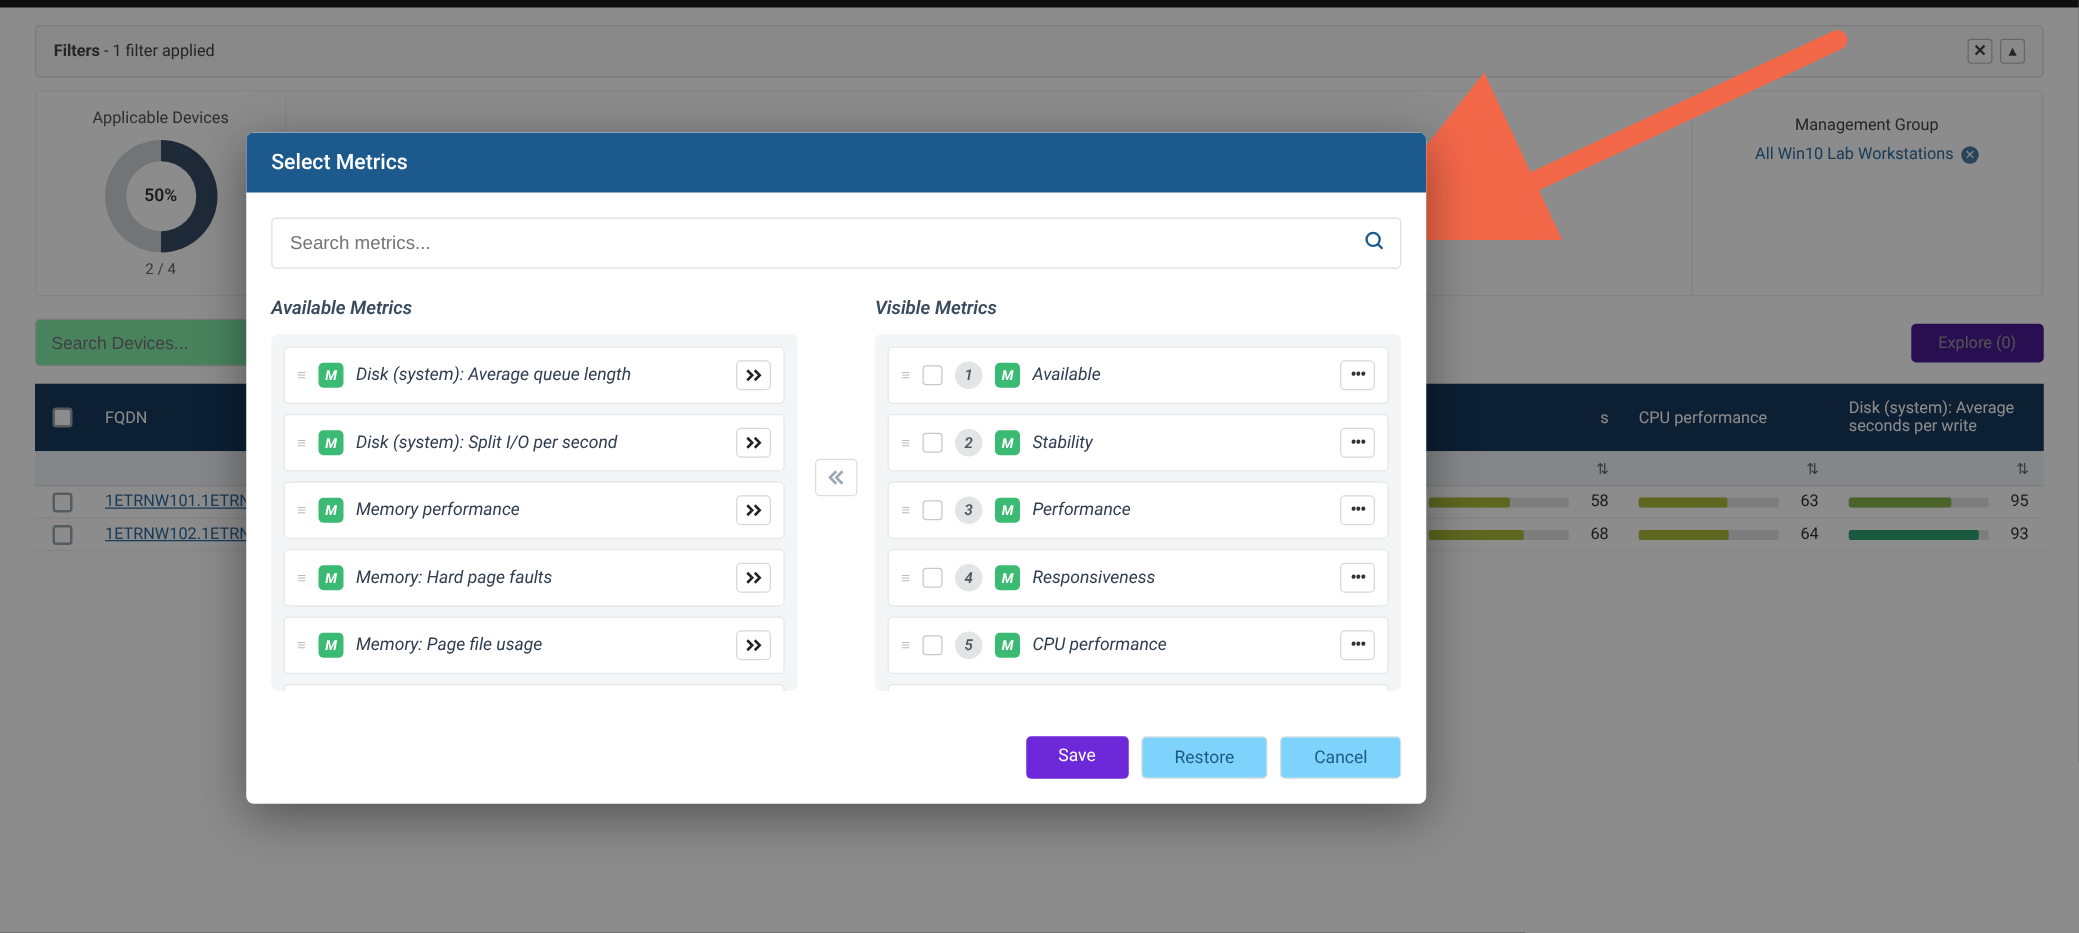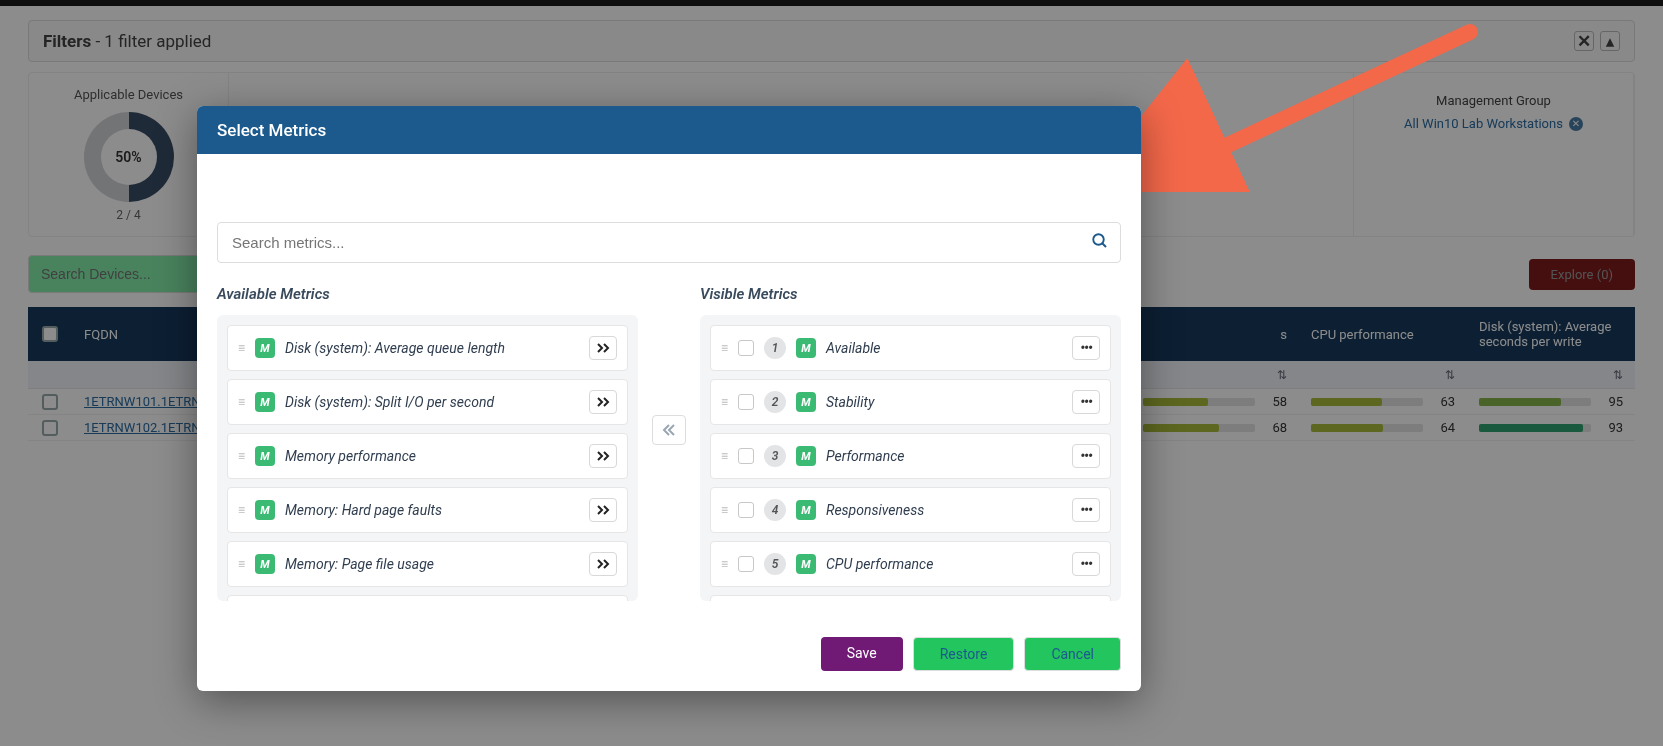--- a/index.html
+++ b/index.html
@@ -50,21 +50,21 @@
     padding: 14px 28px;
   }
   .filters-bar {
     border: 1px solid #ddd;
     background: #f9f9f9;
     border-radius: 4px;
     padding: 10px 14px;
     display: flex;
     justify-content: space-between;
     align-items: center;
-    font-size: 17px;
+    font-size: 13px;
     color: #444;
   }
   .filters-bar .x { width: 20px; height:20px; display:flex; align-items:center; justify-content:center; border:1px solid #bbb; border-radius:3px; font-weight:bold; color:#444;}
   .filters-bar .chev { width: 20px; height:20px; display:flex; align-items:center; justify-content:center; border:1px solid #bbb; border-radius:3px; color:#444;}
   .panels {
     margin-top: 10px;
     display: flex;
     gap: 0;
     border: 1px solid #eee;
     border-radius: 4px;
@@ -101,21 +101,21 @@
     width: 220px;
     padding: 10px 12px;
     border: 1px solid #ddd;
     border-radius: 4px;
     font-size: 14px;
     color: #777;
     background:#86efac;
   }
   .explore-btn {
     padding: 8px 22px;
-    background: #7f1d1d;
+    background: #4c1d95;
     color: #999;
     border-radius: 4px;
     font-size: 13px;
   }
 
   .table {
     margin-top: 14px;
     width: 100%;
   }
   .thead {
@@ -185,21 +185,20 @@
   }
   .modal-header {
     background: #1c5a8e;
     color: #fff;
     padding: 14px 20px;
     font-size: 17px;
     font-weight: 500;
   }
   .modal-body {
     padding: 20px 20px;
-    margin-top: 48px;
   }
   .search-metrics-wrap {
     position: relative;
     margin-bottom: 22px;
   }
   .search-metrics {
     width: 100%;
     padding: 11px 40px 11px 14px;
     border: 1px solid #ddd;
     border-radius: 4px;
@@ -305,22 +304,22 @@
     justify-content:flex-end;
     gap: 10px;
     padding: 16px 20px 20px 20px;
   }
   .btn {
     padding: 8px 26px;
     border-radius: 4px;
     font-size: 14px;
     cursor: pointer;
   }
-  .btn-primary { background:#701a75; color:#fff; }
-  .btn-secondary { background:#22c55e; color:#1c5a8e; border:1px solid #ddd;padding-left:26px; }
+  .btn-primary { background:#6d28d9; color:#fff; }
+  .btn-secondary { background:#7dd3fc; color:#1c5a8e; border:1px solid #ddd;padding-left:26px; }
 
   .chkbox { width:16px; height:16px; border:2px solid #9aa; border-radius:3px; background:#fff;}
 </style>
 </head>
 <body>
 
 <div class="page">
 
   <div class="content">
     <div class="filters-bar">

